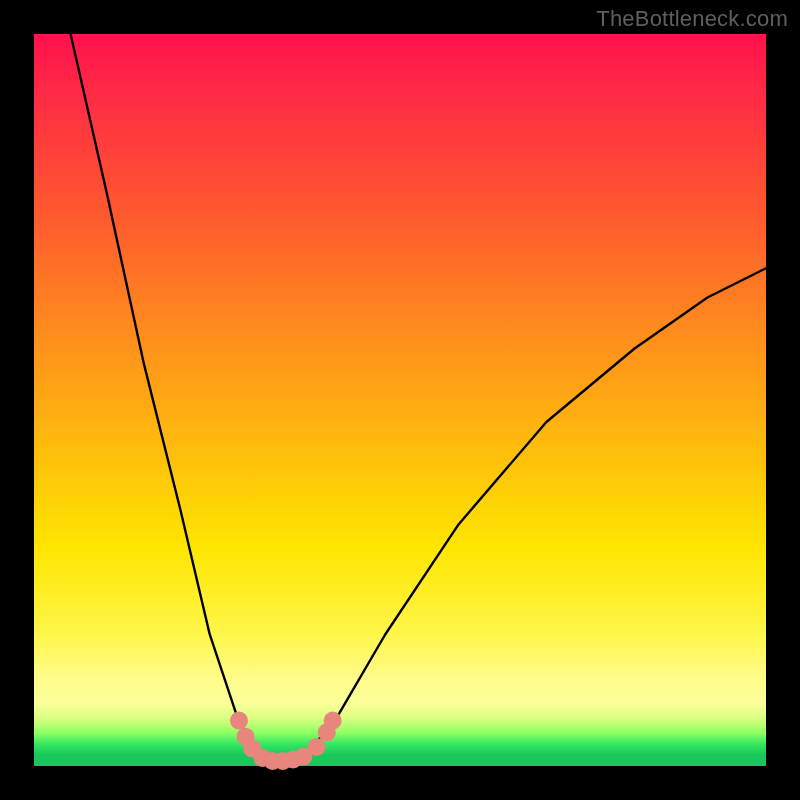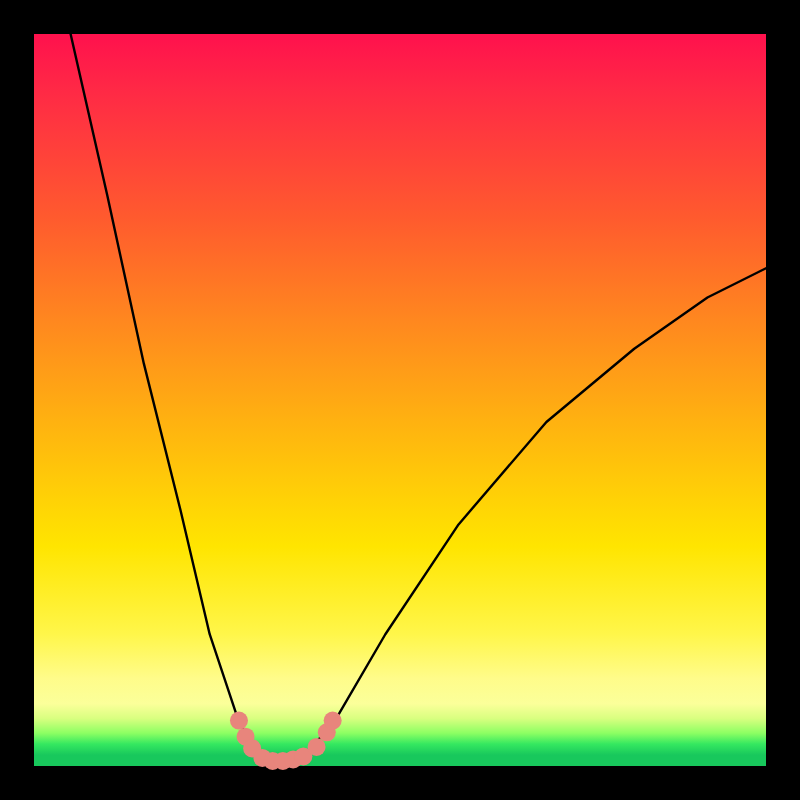--- a/index.html
+++ b/index.html
@@ -61,20 +61,21 @@
   }
   .series-dot {
     fill: #e8857c;
     stroke: none;
   }
 </style>
 </head>
 <body>
 
 <div class="wrapper">
+  <div class="watermark">TheBottleneck.com</div>
 
   <div class="plot-area">
     <svg class="curve" viewBox="0 0 732 732" preserveAspectRatio="none">
       <path id="curve-path" fill="none" stroke="#000" stroke-width="2.4" stroke-linecap="round" stroke-linejoin="round" d="M 36.6 0 Q 54.9 80.51999999999998 73.2 161.03999999999996 Q 91.5 245.21999999999997 109.8 329.4 Q 128.1 402.59999999999997 146.4 475.8 Q 161.04 538.02 175.68 600.24 Q 190.32 644.16 204.96 688.08 Q 215.94 704.55 226.92 721.02 Q 237.9 723.948 248.88000000000002 726.876 Q 259.86 723.948 270.84 721.02 Q 285.48 704.55 300.12 688.08 Q 325.74 644.16 351.36 600.24 Q 387.96000000000004 545.34 424.55999999999995 490.44 Q 468.48 439.2 512.4 387.96000000000004 Q 556.32 351.36 600.24 314.76000000000005 Q 636.84 289.14 673.44 263.52 Q 702.72 248.88 732 234.23999999999995"></path>
       <g id="dots-group">
           <circle cx="204.96" cy="686.616" r="9" class="series-dot"></circle>
           <circle cx="211.54799999999997" cy="702.72" r="9" class="series-dot"></circle>
           <circle cx="218.136" cy="714.432" r="9" class="series-dot"></circle>
           <circle cx="228.384" cy="723.948" r="9" class="series-dot"></circle>
           <circle cx="238.632" cy="726.876" r="9" class="series-dot"></circle>

